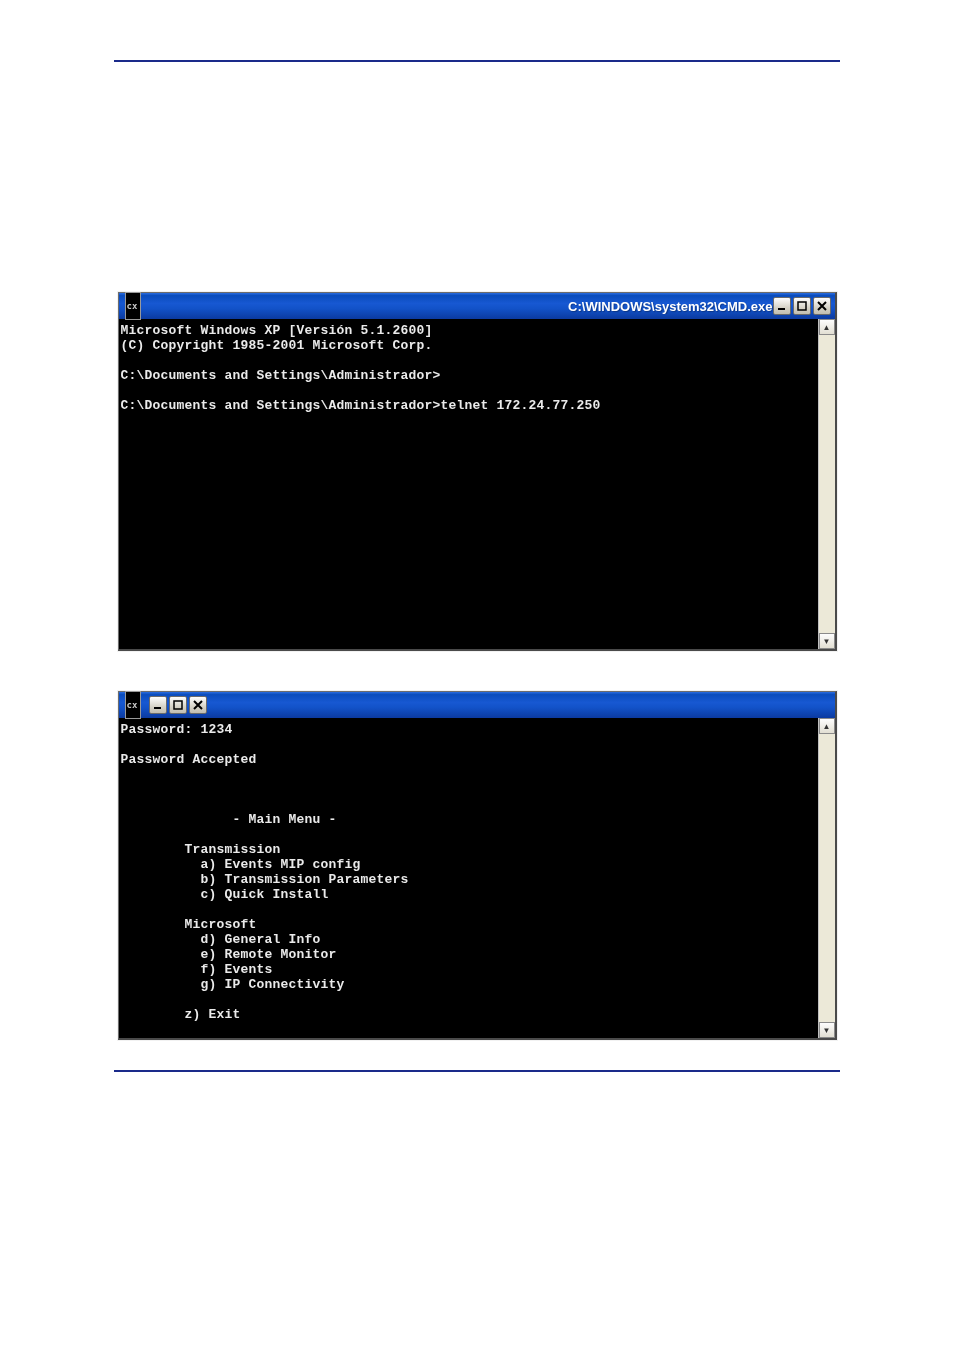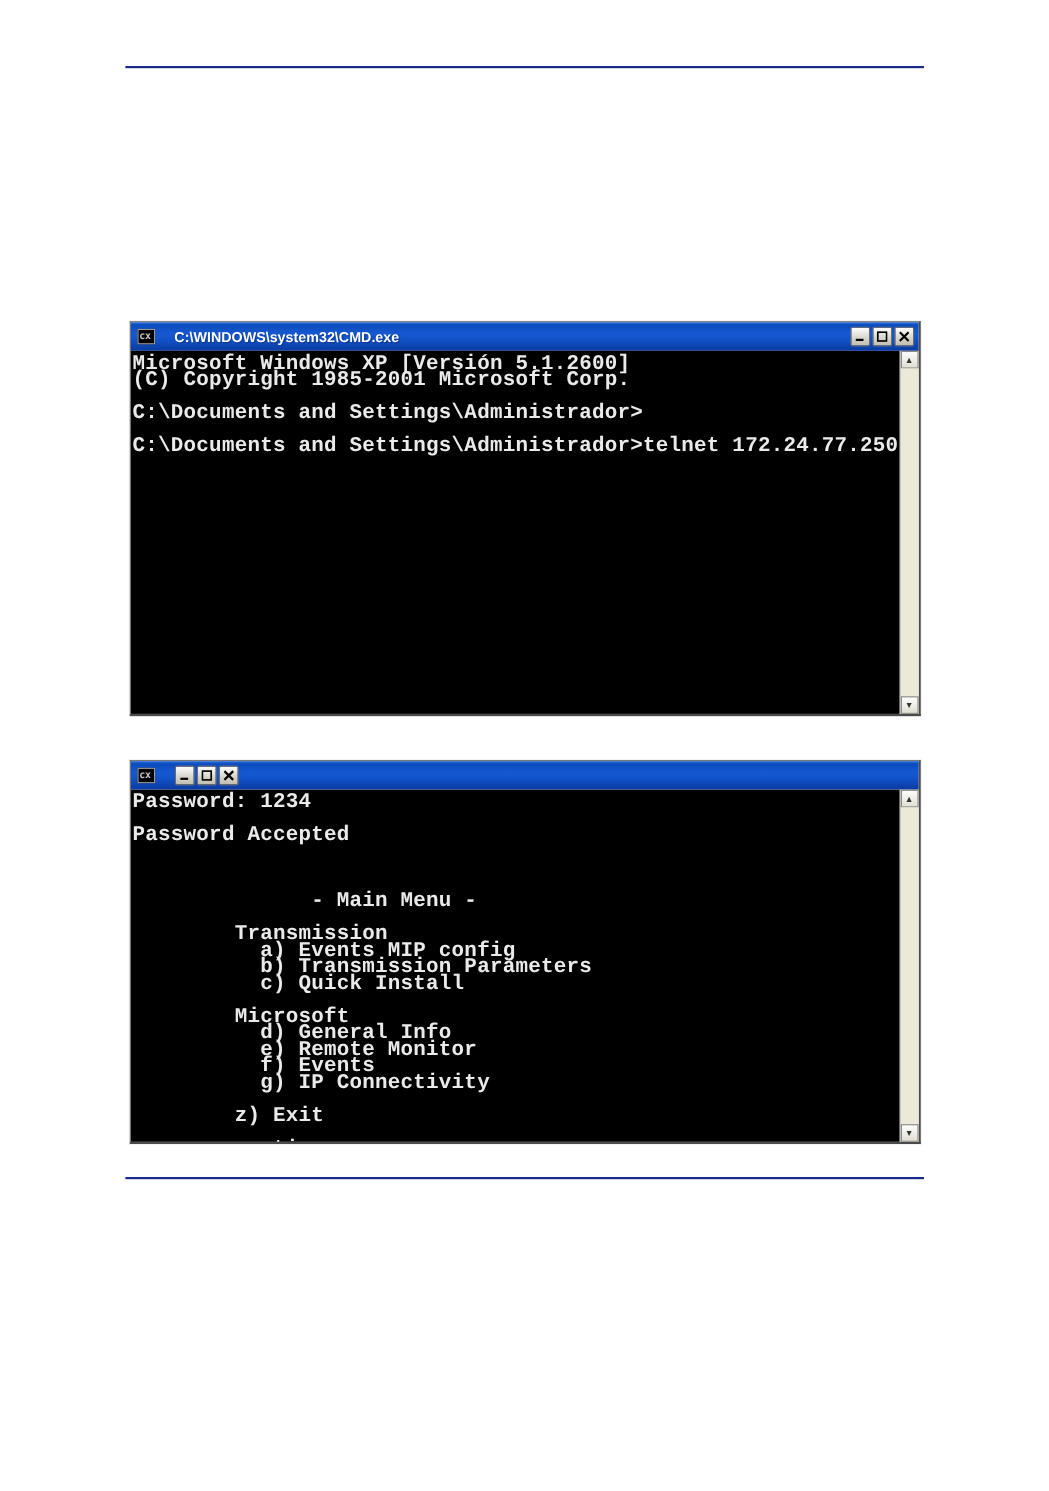--- a/index.html
+++ b/index.html
@@ -38,40 +38,41 @@
     display: flex;
     align-items: center;
     color: #fff;
     font-family: "Tahoma", Arial, sans-serif;
     font-size: 13px;
     font-weight: bold;
     padding: 0 4px 0 6px;
   }
   .titlebar .appicon {
     width: 16px;
-    height: 14px;
+    height: 28px;
     background: #000;
     border: 1px solid #999;
-    margin-right: 18px;
+    margin-right: 8px;
     position: relative;
     display: inline-flex;
     align-items: center;
     justify-content: flex-start;
     color: #c8c8c8;
     font-family: "Lucida Console", monospace;
     font-size: 9px;
     line-height: 9px;
     padding-left: 1px;
     box-sizing: border-box;
   }
   .titlebar .title-text {
     flex: 1;
     text-shadow: 1px 1px 1px rgba(0,0,0,0.3);
     white-space: nowrap;
     overflow: hidden;
+    text-align: right;
   }
   .win-buttons {
     display: flex;
     gap: 2px;
   }
   .win-btn {
     width: 18px;
     height: 18px;
     background: linear-gradient(to bottom, #fefefe, #d6d3c8 60%, #c2beb0);
     border: 1px solid #6b6b6b;
@@ -89,21 +90,21 @@
   .win-btn svg { display: block; }
   .client-area {
     display: flex;
     background: #ece9d8;
   }
   .terminal {
     flex: 1;
     background: #000;
     color: #eaeaea;
     font-family: "Lucida Console", "Courier New", monospace;
-    font-size: 19px;
+    font-size: 13px;
     line-height: 15px;
     white-space: pre;
     padding: 4px 2px 4px 2px;
     min-height: 300px;
     font-weight: bold;
     letter-spacing: 0.2px;
     overflow: hidden;
   }
   .terminal.win1 {
     height: 322px;

